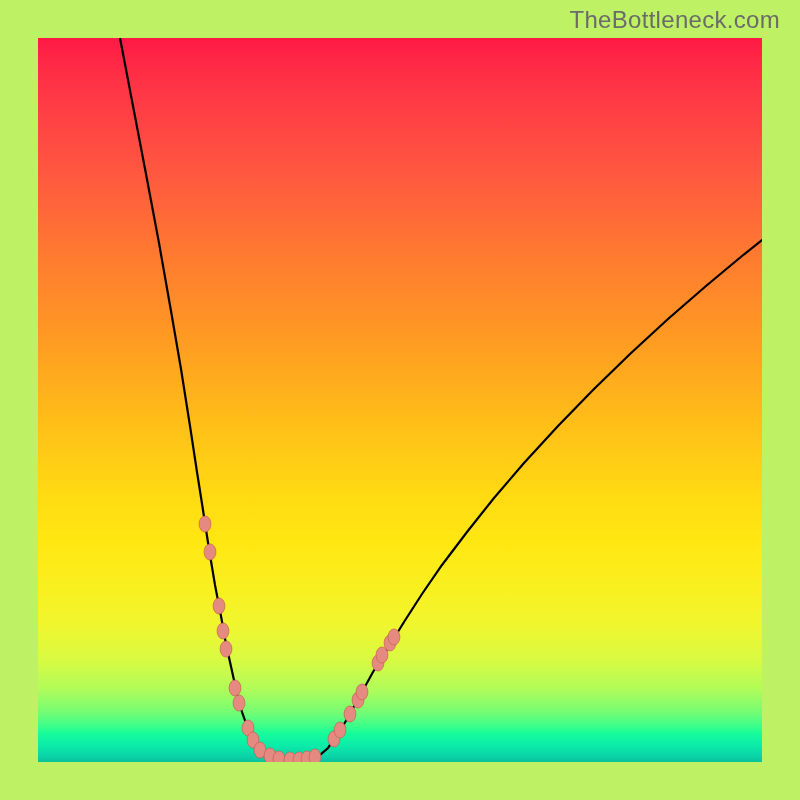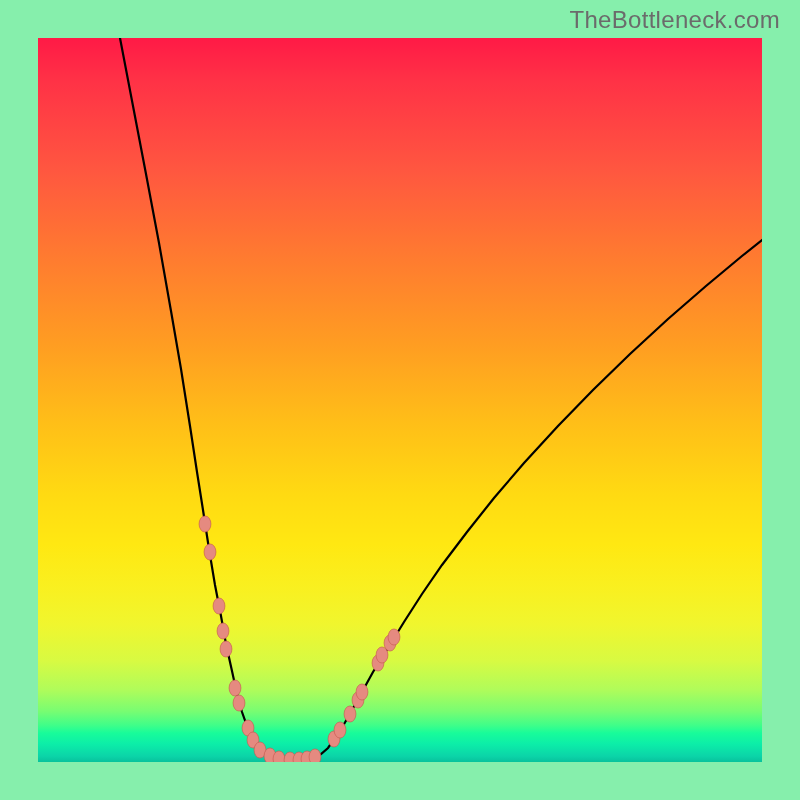--- a/index.html
+++ b/index.html
@@ -10,21 +10,21 @@
     background: #000;
     font-family: Arial, Helvetica, sans-serif;
     overflow: hidden;
   }
   .frame {
     position: absolute;
     top: 0;
     left: 0;
     width: 800px;
     height: 800px;
-    background: #86efac;
+    background: #bef264;
   }
   .plot-area {
     position: absolute;
     top: 38px;
     left: 38px;
     width: 724px;
     height: 724px;
     overflow: hidden;
   }
   .gradient {

